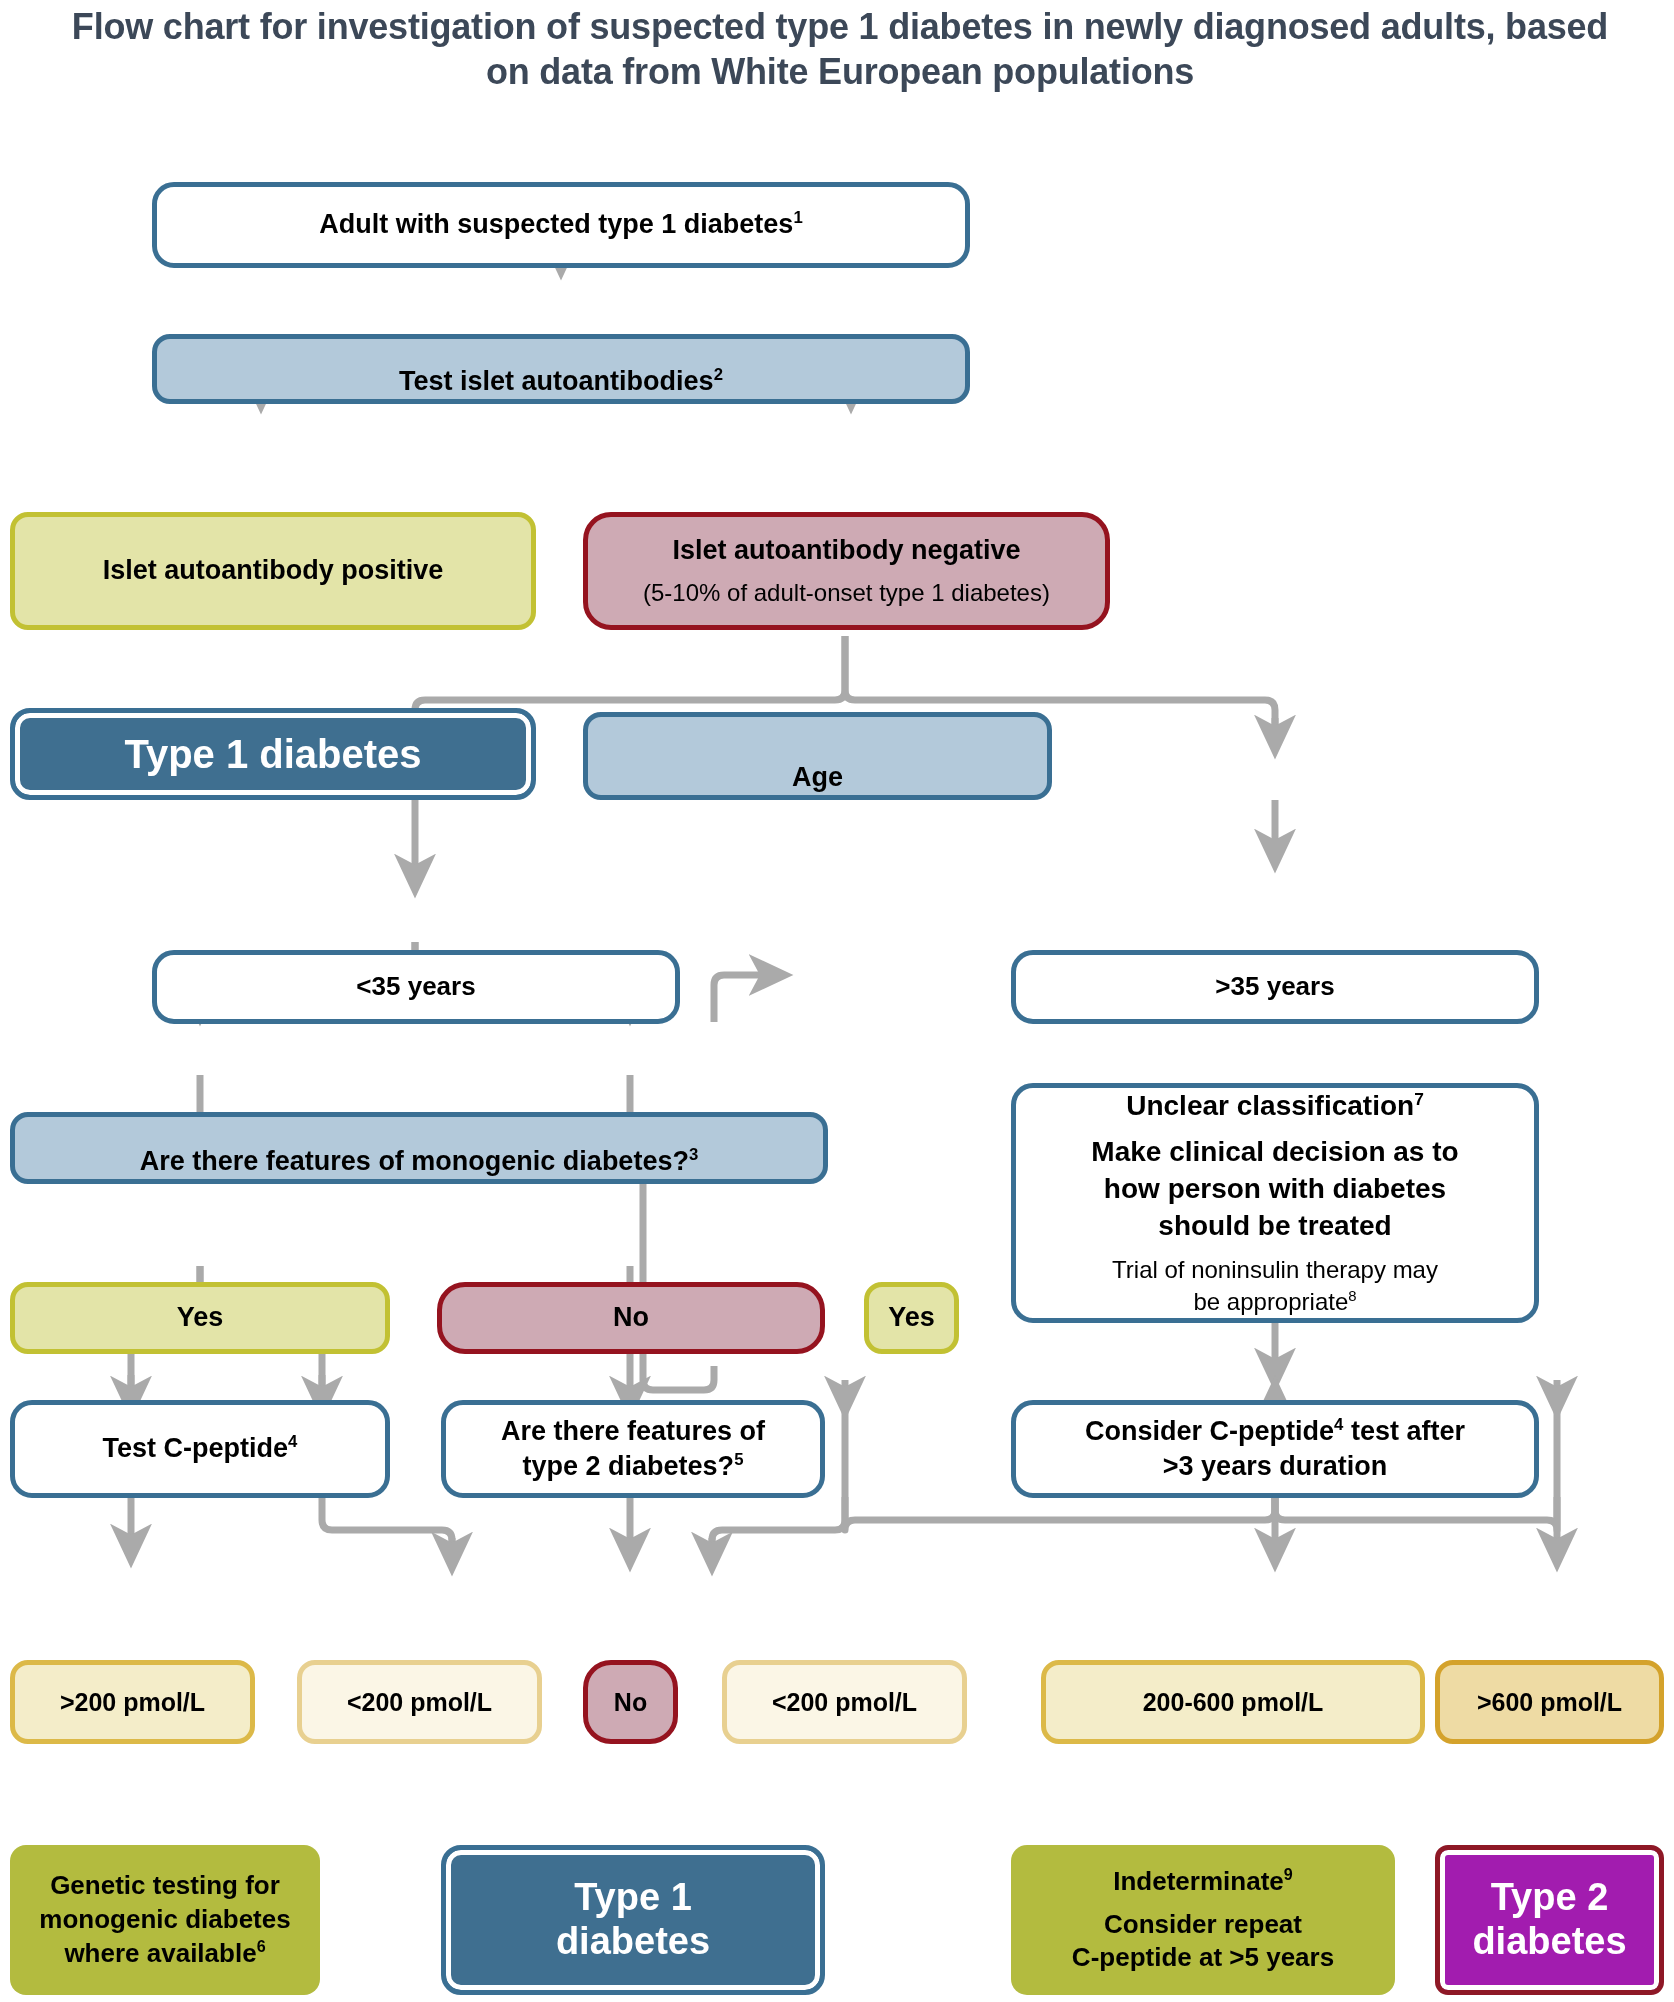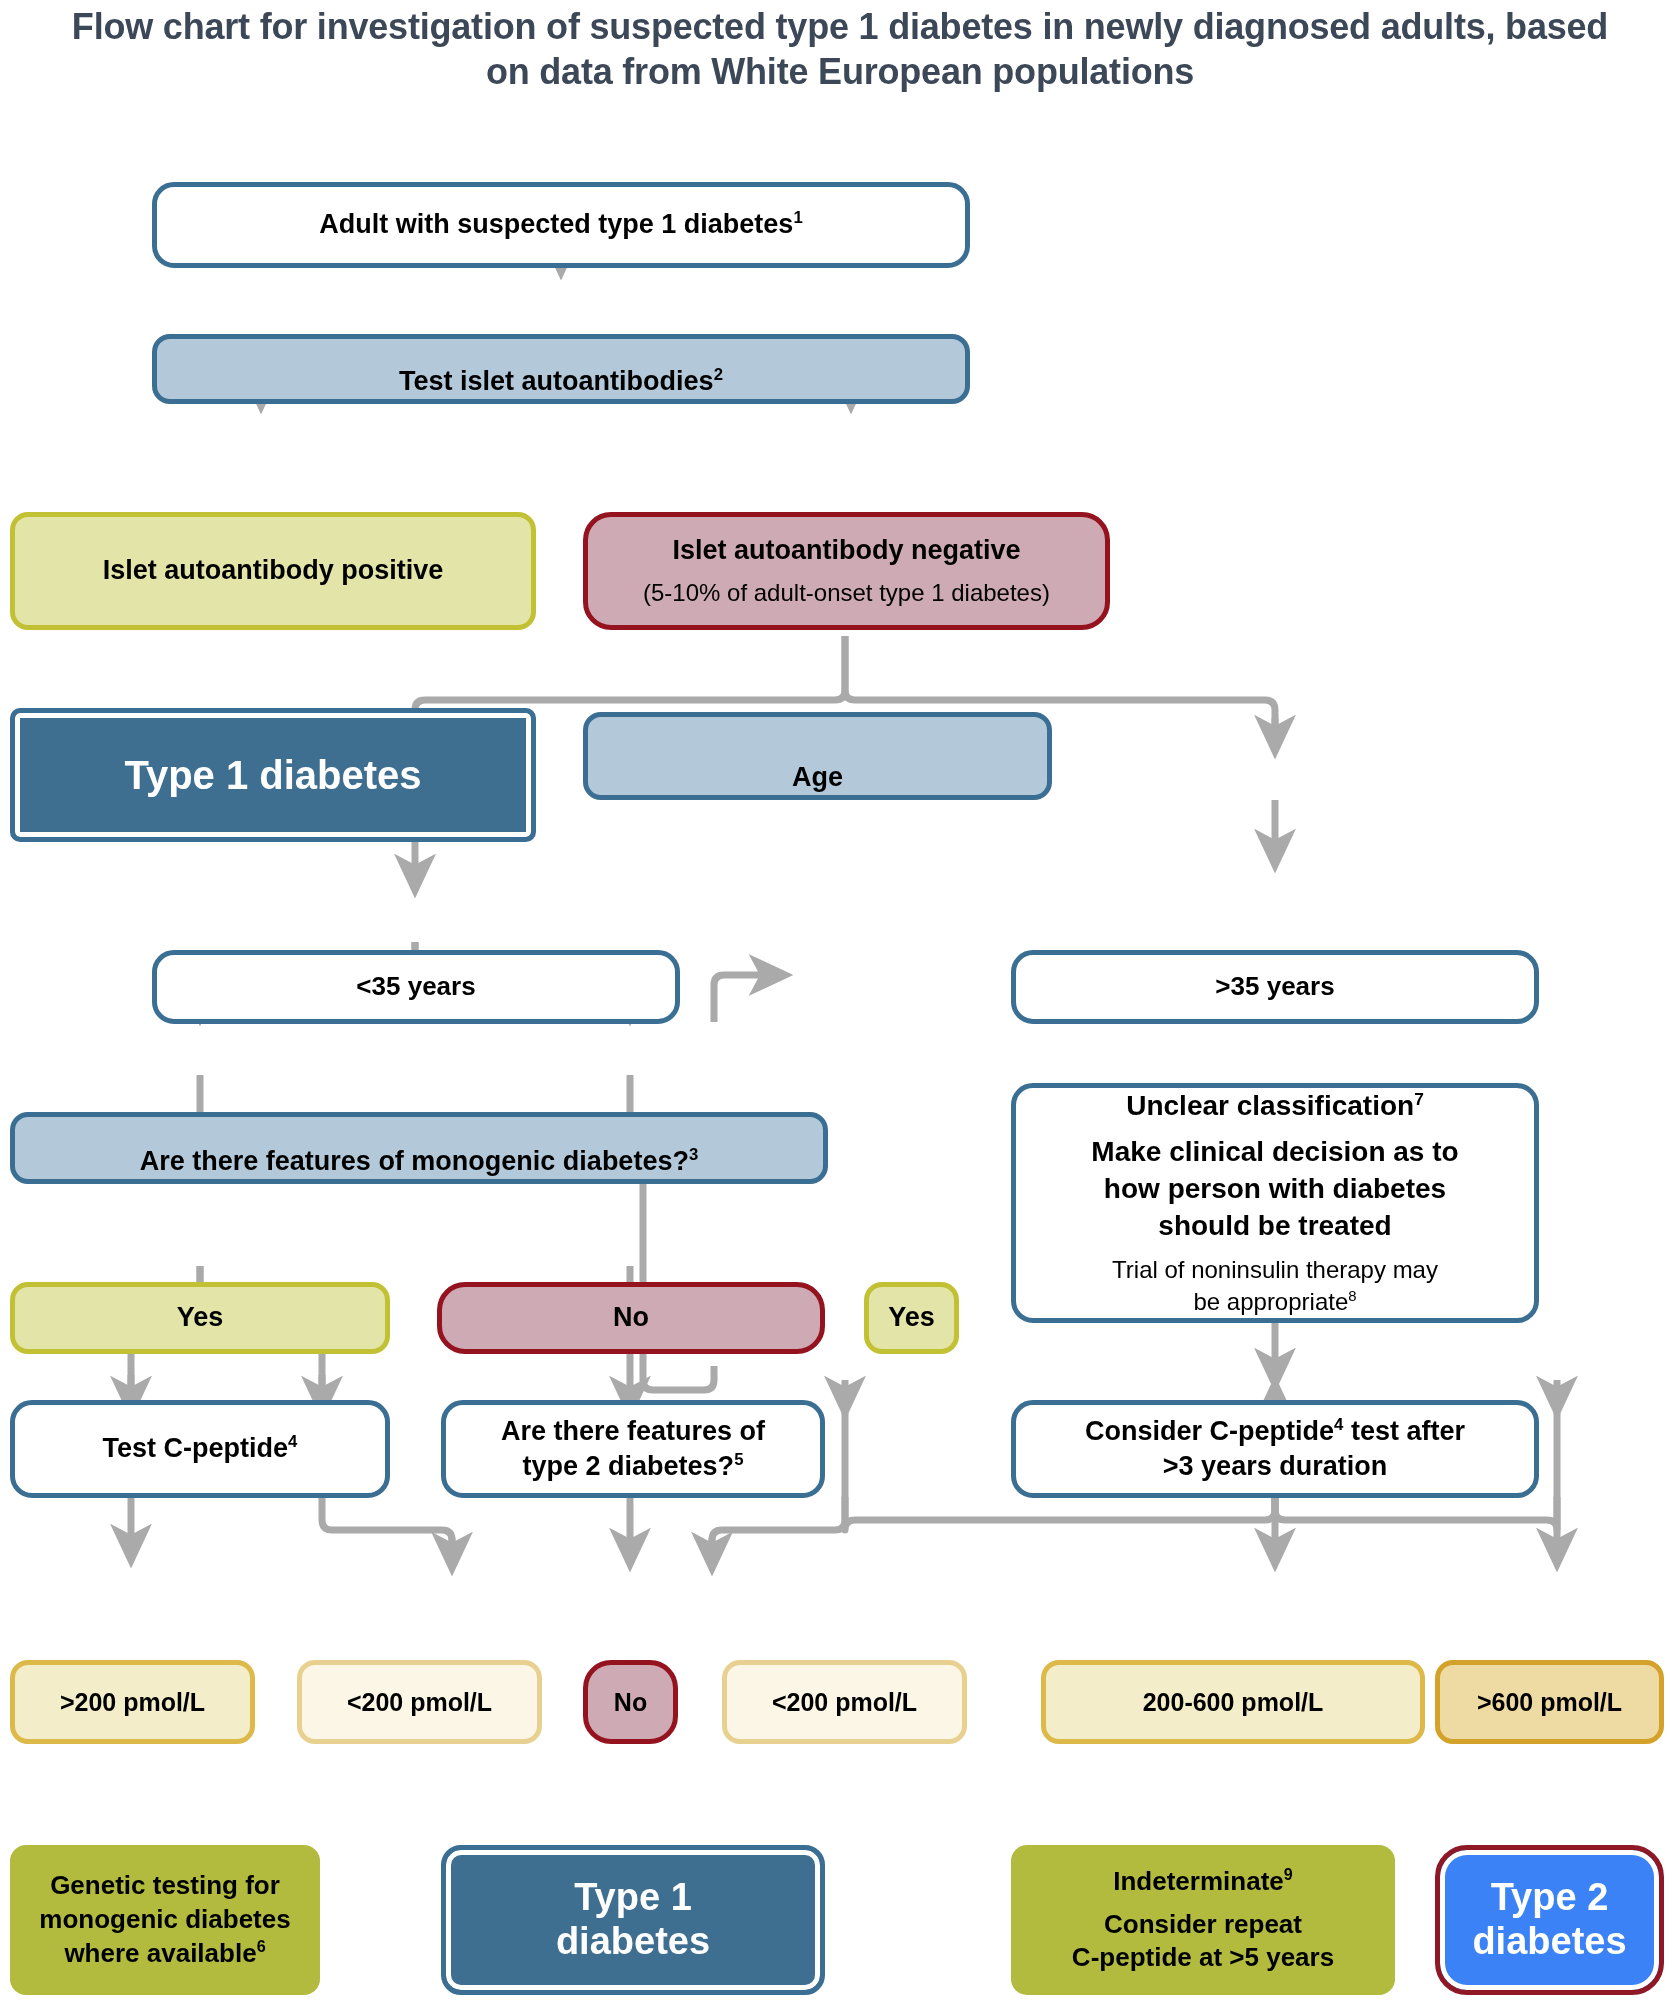--- a/index.html
+++ b/index.html
@@ -99,23 +99,23 @@
     color: #000000;
   }
   .n-darkblue-ring {
     background: #3f6f90;
     border: 5px solid #3a6f93;
     border-radius: 20px;
     color: #ffffff;
     box-shadow: inset 0 0 0 5px #ffffff;
   }
   .n-darkred-ring {
-    background: #3b82f6;
+    background: #a21caf;
     border: 5px solid #8e1826;
-    border-radius: 32px;
+    border-radius: 13px;
     color: #ffffff;
     box-shadow: inset 0 0 0 5px #ffffff;
   }
   .t-24 { font-size: 24px; line-height: 1.32; }
   .t-25 { font-size: 25px; line-height: 1.3; }
   .t-26 { font-size: 26px; line-height: 1.3; }
   .t-27 { font-size: 27px; line-height: 1.3; }
   .t-28 { font-size: 28px; line-height: 1.32; }
   .t-38 { font-size: 38px; line-height: 1.15; }
   .t-40 { font-size: 40px; line-height: 1.12; }
@@ -217,21 +217,21 @@
 
   <div class="node n-olive t-27" style="left:10px; top:512px; width:526px; height:118px;">
     <span class="ln">Islet autoantibody positive</span>
   </div>
 
   <div class="node n-rose t-27 pad6" style="left:583px; top:512px; width:527px; height:118px;">
     <span class="ln">Islet autoantibody negative</span>
     <span class="ln t-24 t-norm gap6">(5-10% of adult-onset type 1 diabetes)</span>
   </div>
 
-  <div class="node n-darkblue-ring t-40" style="left:10px; top:708px; width:526px; height:134px;border-radius:10px;">
+  <div class="node n-darkblue-ring t-40" style="left:10px; top:708px; width:526px; height:92px;">
     <span class="ln">Type 1 diabetes</span>
   </div>
 
   <div class="node n-lightblue t-27" style="left:583px; top:712px; width:469px; height:88px;">
     <span class="ln">Age</span>
   </div>
 
   <div class="node n-white t-26" style="left:152px; top:950px; width:528px; height:74px;">
     <span class="ln">&lt;35 years</span>
   </div>

